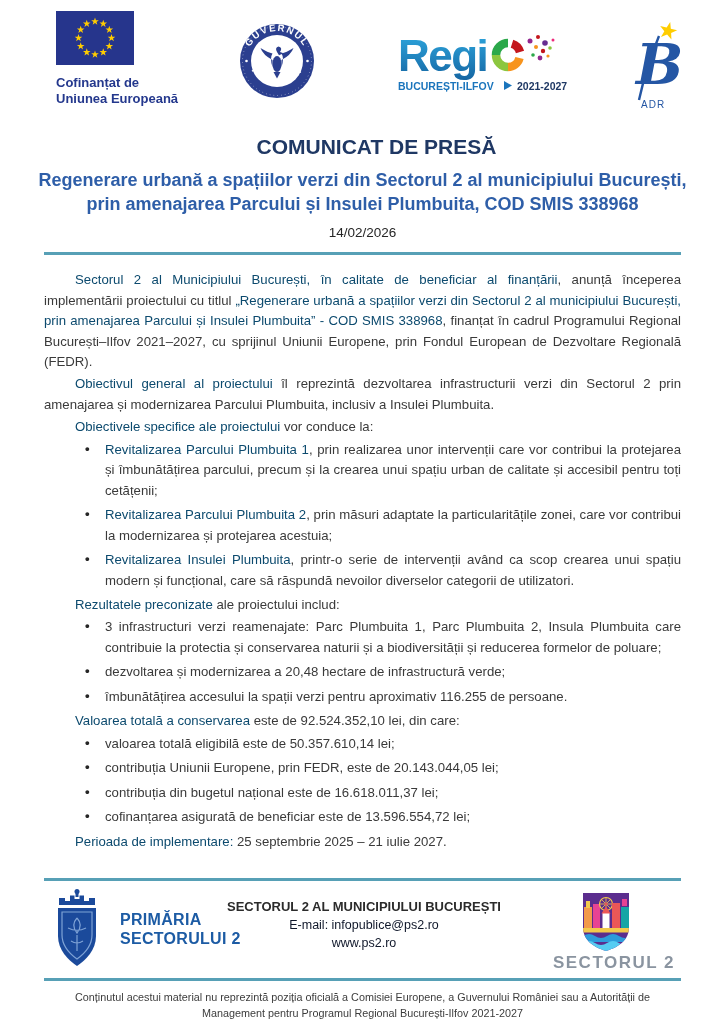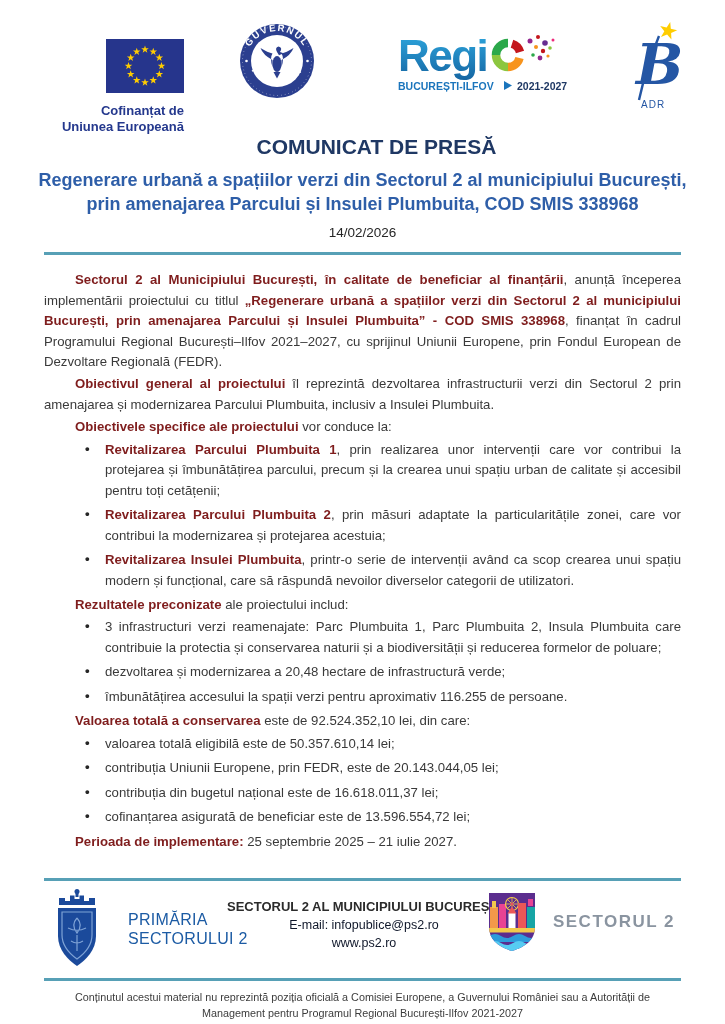--- a/index.html
+++ b/index.html
@@ -8,48 +8,48 @@
     width: 725px; height: 1024px;
     font-family: "Liberation Sans", sans-serif;
     color: #3a3a3a;
     position: relative;
     overflow: hidden;
   }
   .page { width: 725px; height: 1024px; position: relative; }
 
   
   .logo-band { position: relative; height: 128px; }
-  .eu-block { position: absolute; left: 56px; top: 39px; width: 128px; text-align: right; }
+  .eu-block { position: absolute; left: 56px; top: 11px; width: 128px; text-align: left; }
   .eu-caption { margin-top: 6px; font-size: 13px; font-weight: bold; color: #24388D; line-height: 1.25; }
   .gov-seal { position: absolute; left: 238px; top: 22px; }
   .regio-logo { position: absolute; left: 396px; top: 27px; }
   .adr-logo { position: absolute; left: 626px; top: 20px; }
 
   
   .doc-title { text-align: center; font-size: 21px; font-weight: bold; color: #1F3864; margin-top: 7px; padding-left: 28px; }
   .project-title { width: 655px; margin: 9px auto 0; text-align: center; font-size: 18px; font-weight: bold; color: #2E5EA8; line-height: 1.34; }
   .release-date { text-align: center; font-size: 13.5px; color: #262626; margin-top: 9px; }
   .rule { border: none; height: 3px; background: #57A0B6; margin: 12px 44px 0; }
 
   
   .body-text { margin: 15px 44px 0; font-size: 13.2px; line-height: 1.55; text-align: justify; }
   .para { text-indent: 31px; margin-bottom: 2px; }
-  .b { font-weight: bold; color: #7f1d1d; }
+  .b { font-weight: normal; color: #0c4a6e; }
   ul.bullets { list-style: none; margin: 2px 0; }
   ul.bullets li { position: relative; padding-left: 61px; margin-bottom: 4px; }
   ul.bullets li::before { content: "\2022"; position: absolute; left: 41px; top: -1px; font-weight: bold; color: #262626; }
 
   
   .footer-band { position: relative; height: 97px; margin: 0 44px; }
   .primaria { position: absolute; left: 10px; top: 8px; display: flex; align-items: center; }
-  .primaria-name { margin-left: 28px; font-size: 16px; font-weight: normal; color: #1C5BA4; line-height: 1.2; letter-spacing: 0.3px; }
+  .primaria-name { margin-left: 20px; font-size: 16px; font-weight: bold; color: #1C5BA4; line-height: 1.2; letter-spacing: 0.3px; }
   .footer-center { position: absolute; left: 155px; width: 330px; top: 18px; text-align: center; }
   .footer-center .fc-title { font-size: 13px; font-weight: bold; color: #2B2B2B; }
   .footer-center .fc-line { font-size: 12.5px; color: #0f172a; margin-top: 4px; }
-  .sector2 { position: absolute; right: 6px; top: 10px; display: flex; align-items: center; }
+  .sector2 { position: absolute; right: 6px; top: 10px; display: flex; align-items: center; flex-direction: column; }
   .sector2-name { margin-left: 16px; font-size: 17px; font-weight: bold; color: #8A94A0; letter-spacing: 1.5px; }
 
   .disclaimer { margin: 9px auto 0; max-width: 600px; text-align: center; font-size: 10.8px; line-height: 1.45; color: #3C3C3C; }
 </style>
 </head>
 <body>
 
 <div class="page">
 
   <div class="logo-band">

